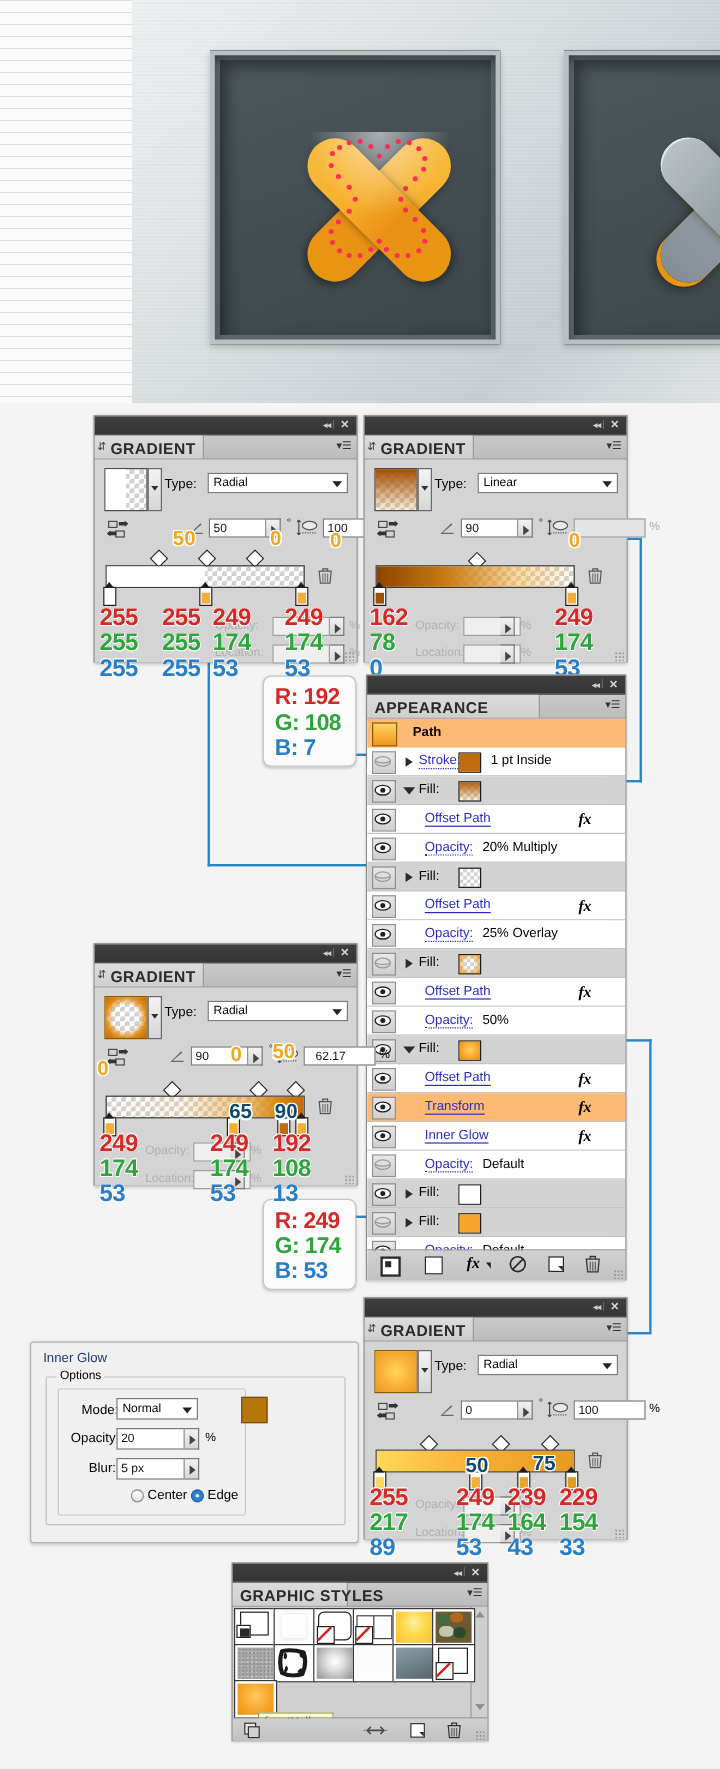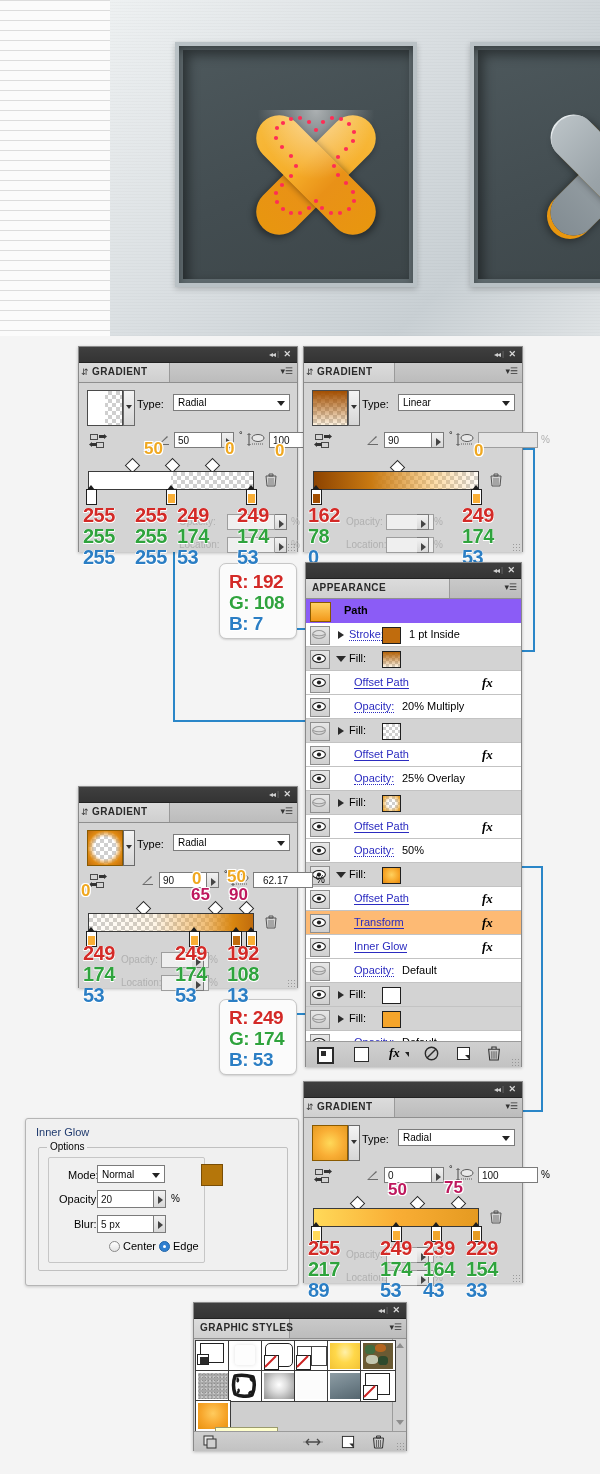--- a/index.html
+++ b/index.html
@@ -52,21 +52,21 @@
   
   .panel{position:absolute;background:#d4d4d4;border:1px solid #8a8a8a;
          box-shadow:0 1px 3px rgba(0,0,0,.25);}
   .pbar{height:15px;background:linear-gradient(#3f3f3f,#343434);
         position:relative;border-bottom:1px solid #222;}
   .pbar .chev{position:absolute;right:22px;top:3px;color:#cfcfcf;font-size:8px;letter-spacing:-1px;}
   .pbar .sep{position:absolute;right:18px;top:2px;color:#777;font-size:8px;}
   .pbar .cls{position:absolute;right:6px;top:2px;color:#d8d8d8;font-size:9px;font-weight:bold;line-height:10px;}
   .ptab{height:19px;background:linear-gradient(#c9c9c9,#bcbcbc);position:relative;
         border-bottom:1px solid #8f8f8f;}
-  .ptab .tabname{position:absolute;left:7px;top:3px;font-size:10px;font-weight:bold;color:#2a2a2a;
+  .ptab .tabname{position:absolute;left:7px;top:3px;font-size:13px;font-weight:bold;color:#2a2a2a;
         letter-spacing:.4px;text-align:center;}
   .ptab .grip{position:absolute;left:2px;top:4px;font-size:9px;color:#3a3a3a;}
   .ptab .menu{position:absolute;right:4px;top:3px;font-size:9px;color:#333;}
   .ptab .menu i{font-style:normal;}
   .ptab .tabbg{position:absolute;left:0;top:0;height:19px;background:linear-gradient(#dcdcdc,#cfcfcf);
         border-right:1px solid #9a9a9a;}
   .pbody{position:relative;background:#d4d4d4;}
   .resz{position:absolute;right:2px;bottom:1px;width:8px;height:8px;
         background:radial-gradient(circle,#8c8c8c 35%,transparent 36%) 0 0/3px 3px;opacity:.8;}
 
@@ -108,21 +108,21 @@
   .stop .c{position:absolute;left:1px;top:4px;right:1px;bottom:1px;}
   .trash{position:absolute;width:12px;height:14px;}
   .rgbcol{position:absolute;font-weight:bold;font-size:20px;line-height:21px;
        letter-spacing:-.5px;text-shadow:0.5px 0.5px 0 #fff,-0.5px -0.5px 0 #fff,0.5px -0.5px 0 #fff,-0.5px 0.5px 0 #fff;}
   .rgbcol .r{color:#d32a27;display:block;}
   .rgbcol .g{color:#2fa33d;display:block;}
   .rgbcol .b{color:#2b7ec4;display:block;}
   .ghostlbl{position:absolute;color:#b0b0b0;font-size:10px;}
   .annot{position:absolute;font-weight:bold;font-size:17px;color:#f0a820;
        text-shadow:1px 1px 0 #fff,-1px -1px 0 #fff,1px -1px 0 #fff,-1px 1px 0 #fff,0 1px 0 #fff,1px 0 0 #fff;}
-  .annot.gray{color:#be185d;}
+  .annot.gray{color:#0c4a6e;margin-top:32px;}
 
   
   .ap-row{position:absolute;left:0;width:100%;height:24px;box-sizing:border-box;}
   .ap-eye{position:absolute;left:4px;top:3px;width:18px;height:17px;
        background:linear-gradient(#e7e7e7,#cfcfcf);border:1px solid #8f8f8f;}
   .ap-label{position:absolute;font-size:11px;}
   .lnk{color:#2b2bc0;text-decoration:none;border-bottom:1px dotted #2b2bc0;}
   .lnk.solid{border-bottom:1px solid #2b2bc0;}
   .ap-sw{position:absolute;width:17px;height:15px;border:1px solid #1f1f1f;
        background-image:linear-gradient(45deg,#cfcfcf 25%,transparent 25%,transparent 75%,#cfcfcf 75%),
@@ -475,21 +475,21 @@
   </div>
   <div class="pbody" id="ap-body" style="height:468px;background:#fff;overflow:hidden;">
 
     <div style="position:absolute;left:26px;top:0;bottom:26px;width:1px;background:#3c3c3c;"></div>
 
     <div style="position:absolute;right:0;top:0;bottom:26px;width:14px;background:#e2e2e2;border-left:1px solid #a8a8a8;">
       <div style="position:absolute;left:3px;top:4px;width:0;height:0;border-left:4px solid transparent;border-right:4px solid transparent;border-bottom:5px solid #8e8e8e;"></div>
       <div style="position:absolute;left:3px;bottom:4px;width:0;height:0;border-left:4px solid transparent;border-right:4px solid transparent;border-top:5px solid #8e8e8e;"></div>
     </div>
 
-    <div class="ap-row" style="top:0;height:38px;background:#8b5cf6;border-bottom:1px solid #bdbdbd;">
+    <div class="ap-row" style="top:0;height:38px;background:#fdba74;border-bottom:1px solid #bdbdbd;">
       <div style="position:absolute;left:4px;top:3px;width:19px;height:18px;border:1px solid #8a5a00;background:linear-gradient(180deg,#ffd265,#f2981a);"></div>
       <span class="ap-label" style="left:38px;top:5px;font-weight:bold;">Path</span>
     </div>
 
     <div id="ap-rows">
         <div class="ap-row" style="top: 24px; background: rgb(255, 255, 255); border-bottom: 1px solid rgb(195, 195, 195);">
           <div class="ap-eye"><svg width="16" height="15" viewBox="0 0 16 15">
               <ellipse cx="8" cy="7.5" rx="6.4" ry="4" fill="none" stroke="#9a9a9a" stroke-width="1.1"></ellipse>
               <path d="M2 7.5 q6 2.6 12 0" fill="none" stroke="#9a9a9a" stroke-width="1.1"></path>
             </svg></div>

